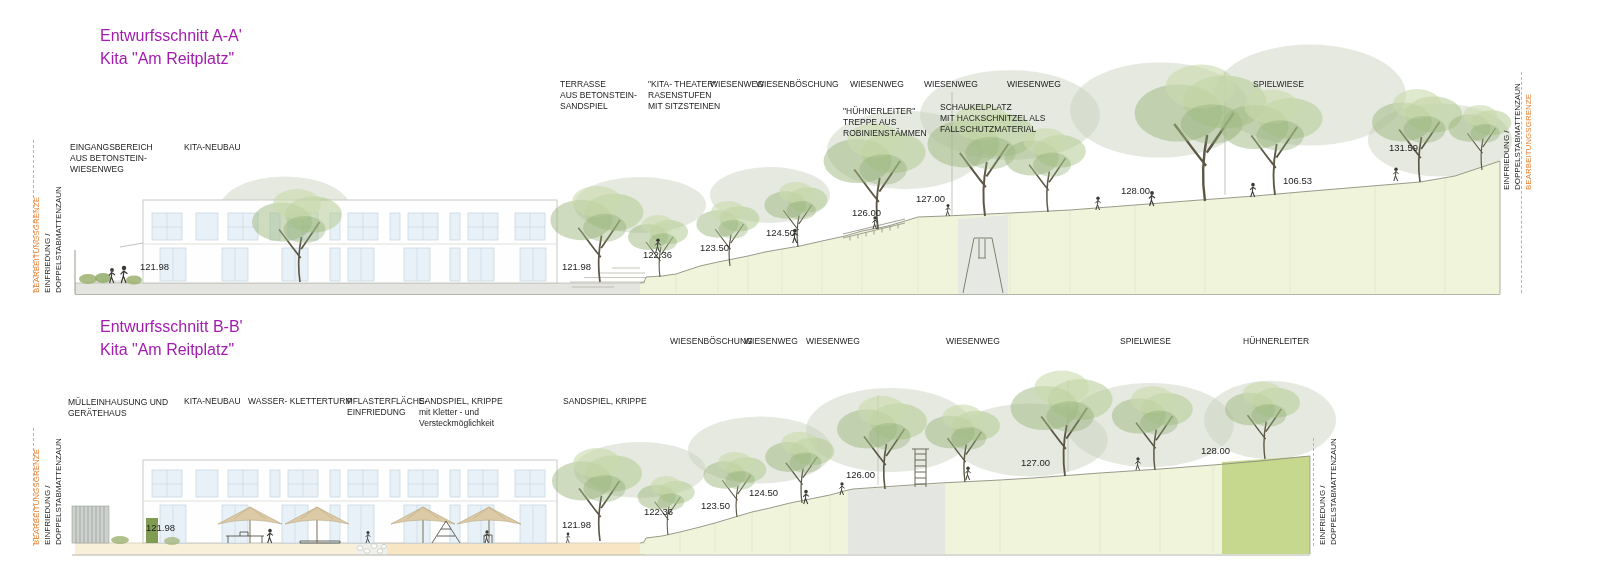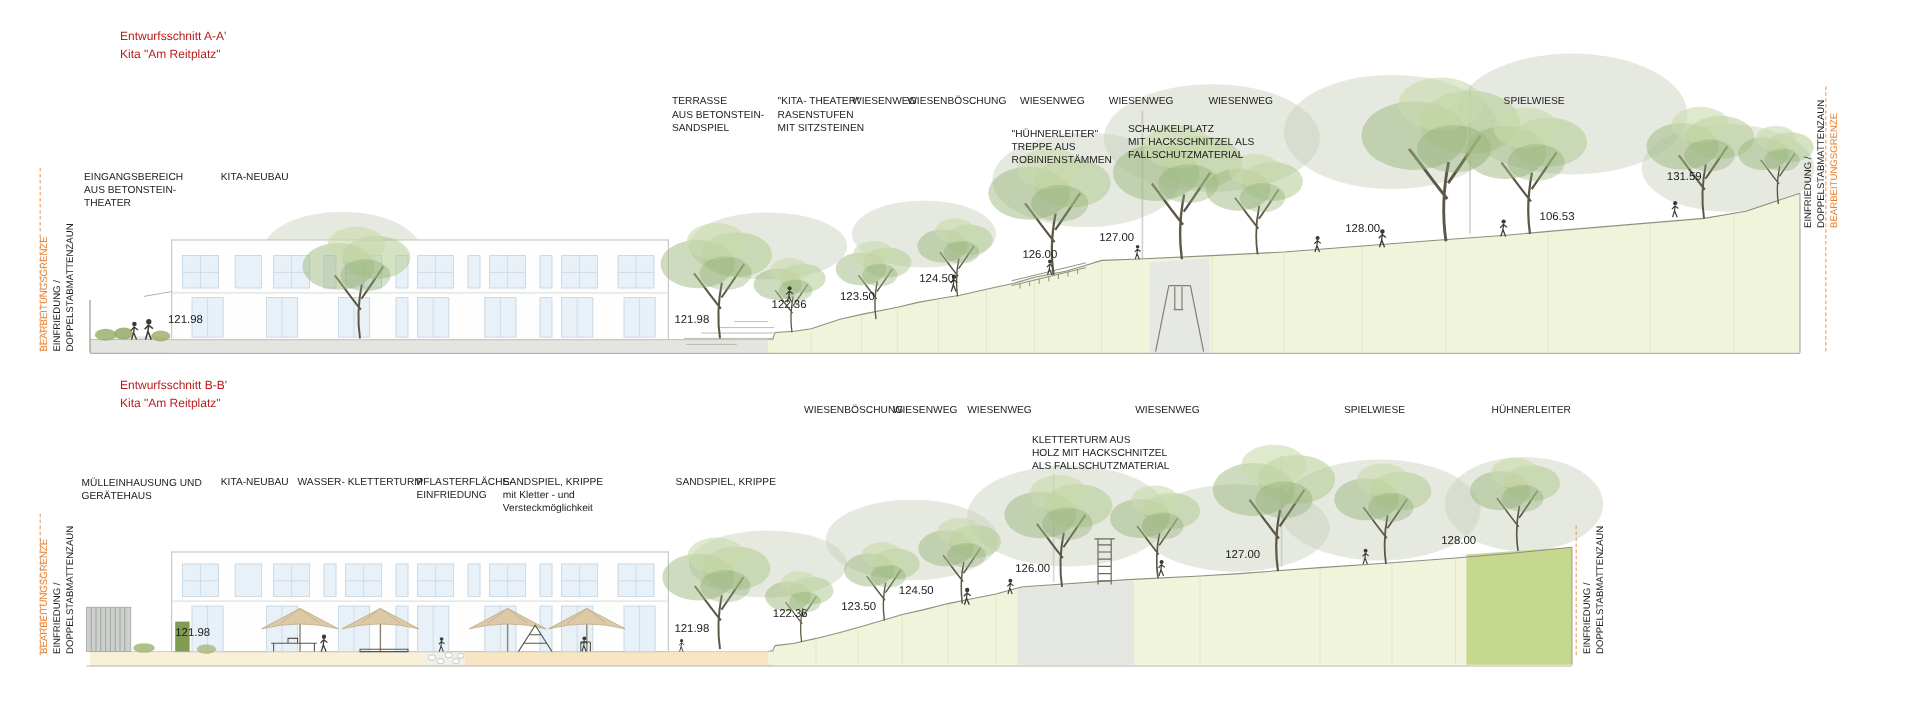--- a/index.html
+++ b/index.html
@@ -1,20 +1,20 @@
 <!DOCTYPE html>
 <html><head>
 <meta charset="utf-8">
 <style>
   *{box-sizing:border-box}
   html,body{margin:0;padding:0;background:#fff}
   body{width:1600px;height:588px;font-family:"Liberation Sans",sans-serif}
   #canvas{position:relative;width:1600px;height:588px;overflow:hidden;background:#fff}
   #drawing{position:absolute;left:0;top:0}
-  .title{position:absolute;font-size:10px;line-height:1.45;color:#b91c1c;white-space:pre-line}
+  .title{position:absolute;font-size:16px;line-height:1.45;color:#a21caf;white-space:pre-line}
   .lbl{position:absolute;font-size:8.5px;line-height:1.3;color:#1c1c1c;white-space:pre-line}
   .elev{position:absolute;font-size:9.5px;color:#1c1c1c;white-space:nowrap}
   .vtext{position:absolute;font-size:8px;line-height:11px;color:#1c1c1c;transform:rotate(-90deg);transform-origin:0 0;white-space:nowrap}
   .vtext span{display:block}
   .orange{color:#e87f2e}
   .dash{position:absolute;width:0;border-left:1px dashed #f2a468}
 </style>
 </head>
 <body>
 
@@ -265,21 +265,21 @@
   <span>EINFRIEDUNG /</span>
   <span>DOPPELSTABMATTENZAUN</span>
 </div>
 <div class="vtext" style="left:1317px;top:545px">
   <span>EINFRIEDUNG /</span>
   <span>DOPPELSTABMATTENZAUN</span>
 </div>
 
 <div class="lbl" style="left:70px;top:142px">EINGANGSBEREICH
 AUS BETONSTEIN-
-THEATER</div>
+WIESENWEG</div>
 <div class="lbl" style="left:184px;top:142px">KITA-NEUBAU</div>
 <div class="lbl" style="left:560px;top:79px">TERRASSE
 AUS BETONSTEIN-
 SANDSPIEL</div>
 <div class="lbl" style="left:648px;top:79px">"KITA- THEATER"
 RASENSTUFEN
 MIT SITZSTEINEN</div>
 <div class="lbl" style="left:710px;top:79px">WIESENWEG</div>
 <div class="lbl" style="left:756px;top:79px">WIESENBÖSCHUNG</div>
 <div class="lbl" style="left:850px;top:79px">WIESENWEG</div>
@@ -313,23 +313,20 @@
 <div class="lbl" style="left:419px;top:396px">SANDSPIEL, KRIPPE
 mit Kletter - und
 Versteckmöglichkeit</div>
 <div class="lbl" style="left:563px;top:396px">SANDSPIEL, KRIPPE</div>
 <div class="lbl" style="left:670px;top:336px">WIESENBÖSCHUNG</div>
 <div class="lbl" style="left:744px;top:336px">WIESENWEG</div>
 <div class="lbl" style="left:806px;top:336px">WIESENWEG</div>
 <div class="lbl" style="left:946px;top:336px">WIESENWEG</div>
 <div class="lbl" style="left:1120px;top:336px">SPIELWIESE</div>
 <div class="lbl" style="left:1243px;top:336px">HÜHNERLEITER</div>
-<div class="lbl" style="left:860px;top:361px">KLETTERTURM AUS
-HOLZ MIT HACKSCHNITZEL
-ALS FALLSCHUTZMATERIAL</div>
 
 <div class="elev" style="left:146px;top:522px">121.98</div>
 <div class="elev" style="left:562px;top:519px">121.98</div>
 <div class="elev" style="left:644px;top:506px">122.36</div>
 <div class="elev" style="left:701px;top:500px">123.50</div>
 <div class="elev" style="left:749px;top:487px">124.50</div>
 <div class="elev" style="left:846px;top:469px">126.00</div>
 <div class="elev" style="left:1021px;top:457px">127.00</div>
 <div class="elev" style="left:1201px;top:445px">128.00</div>
 

